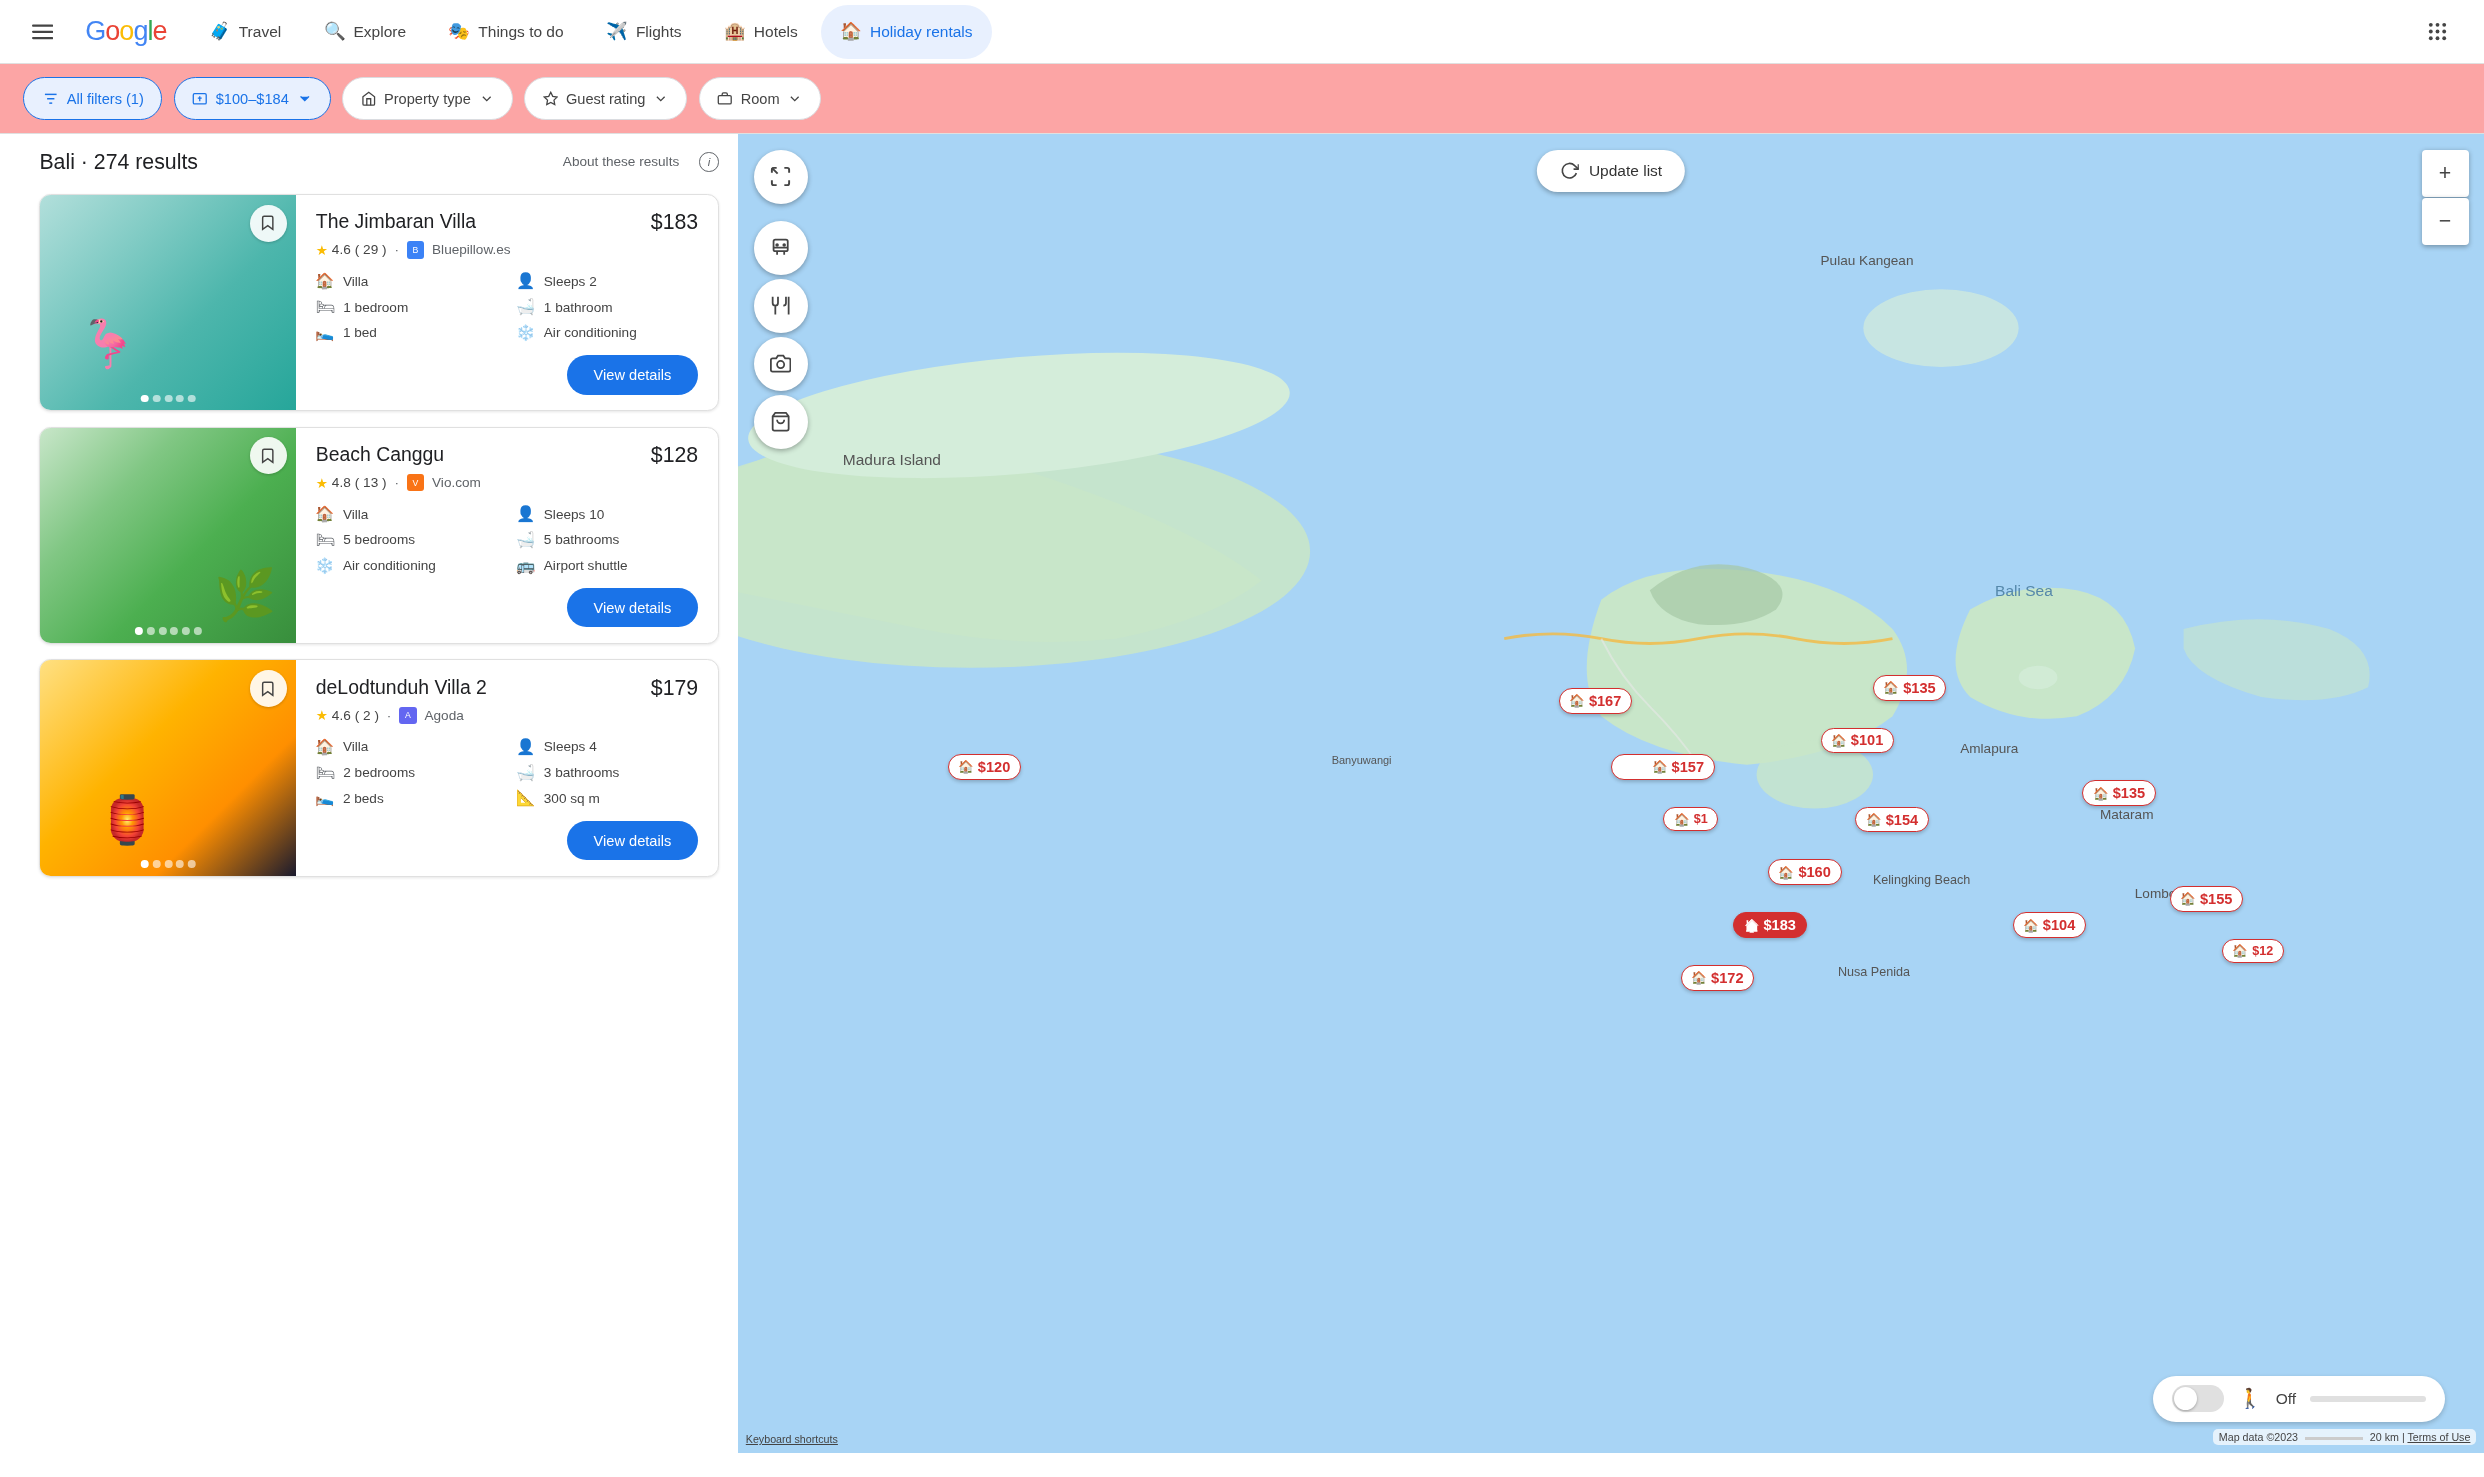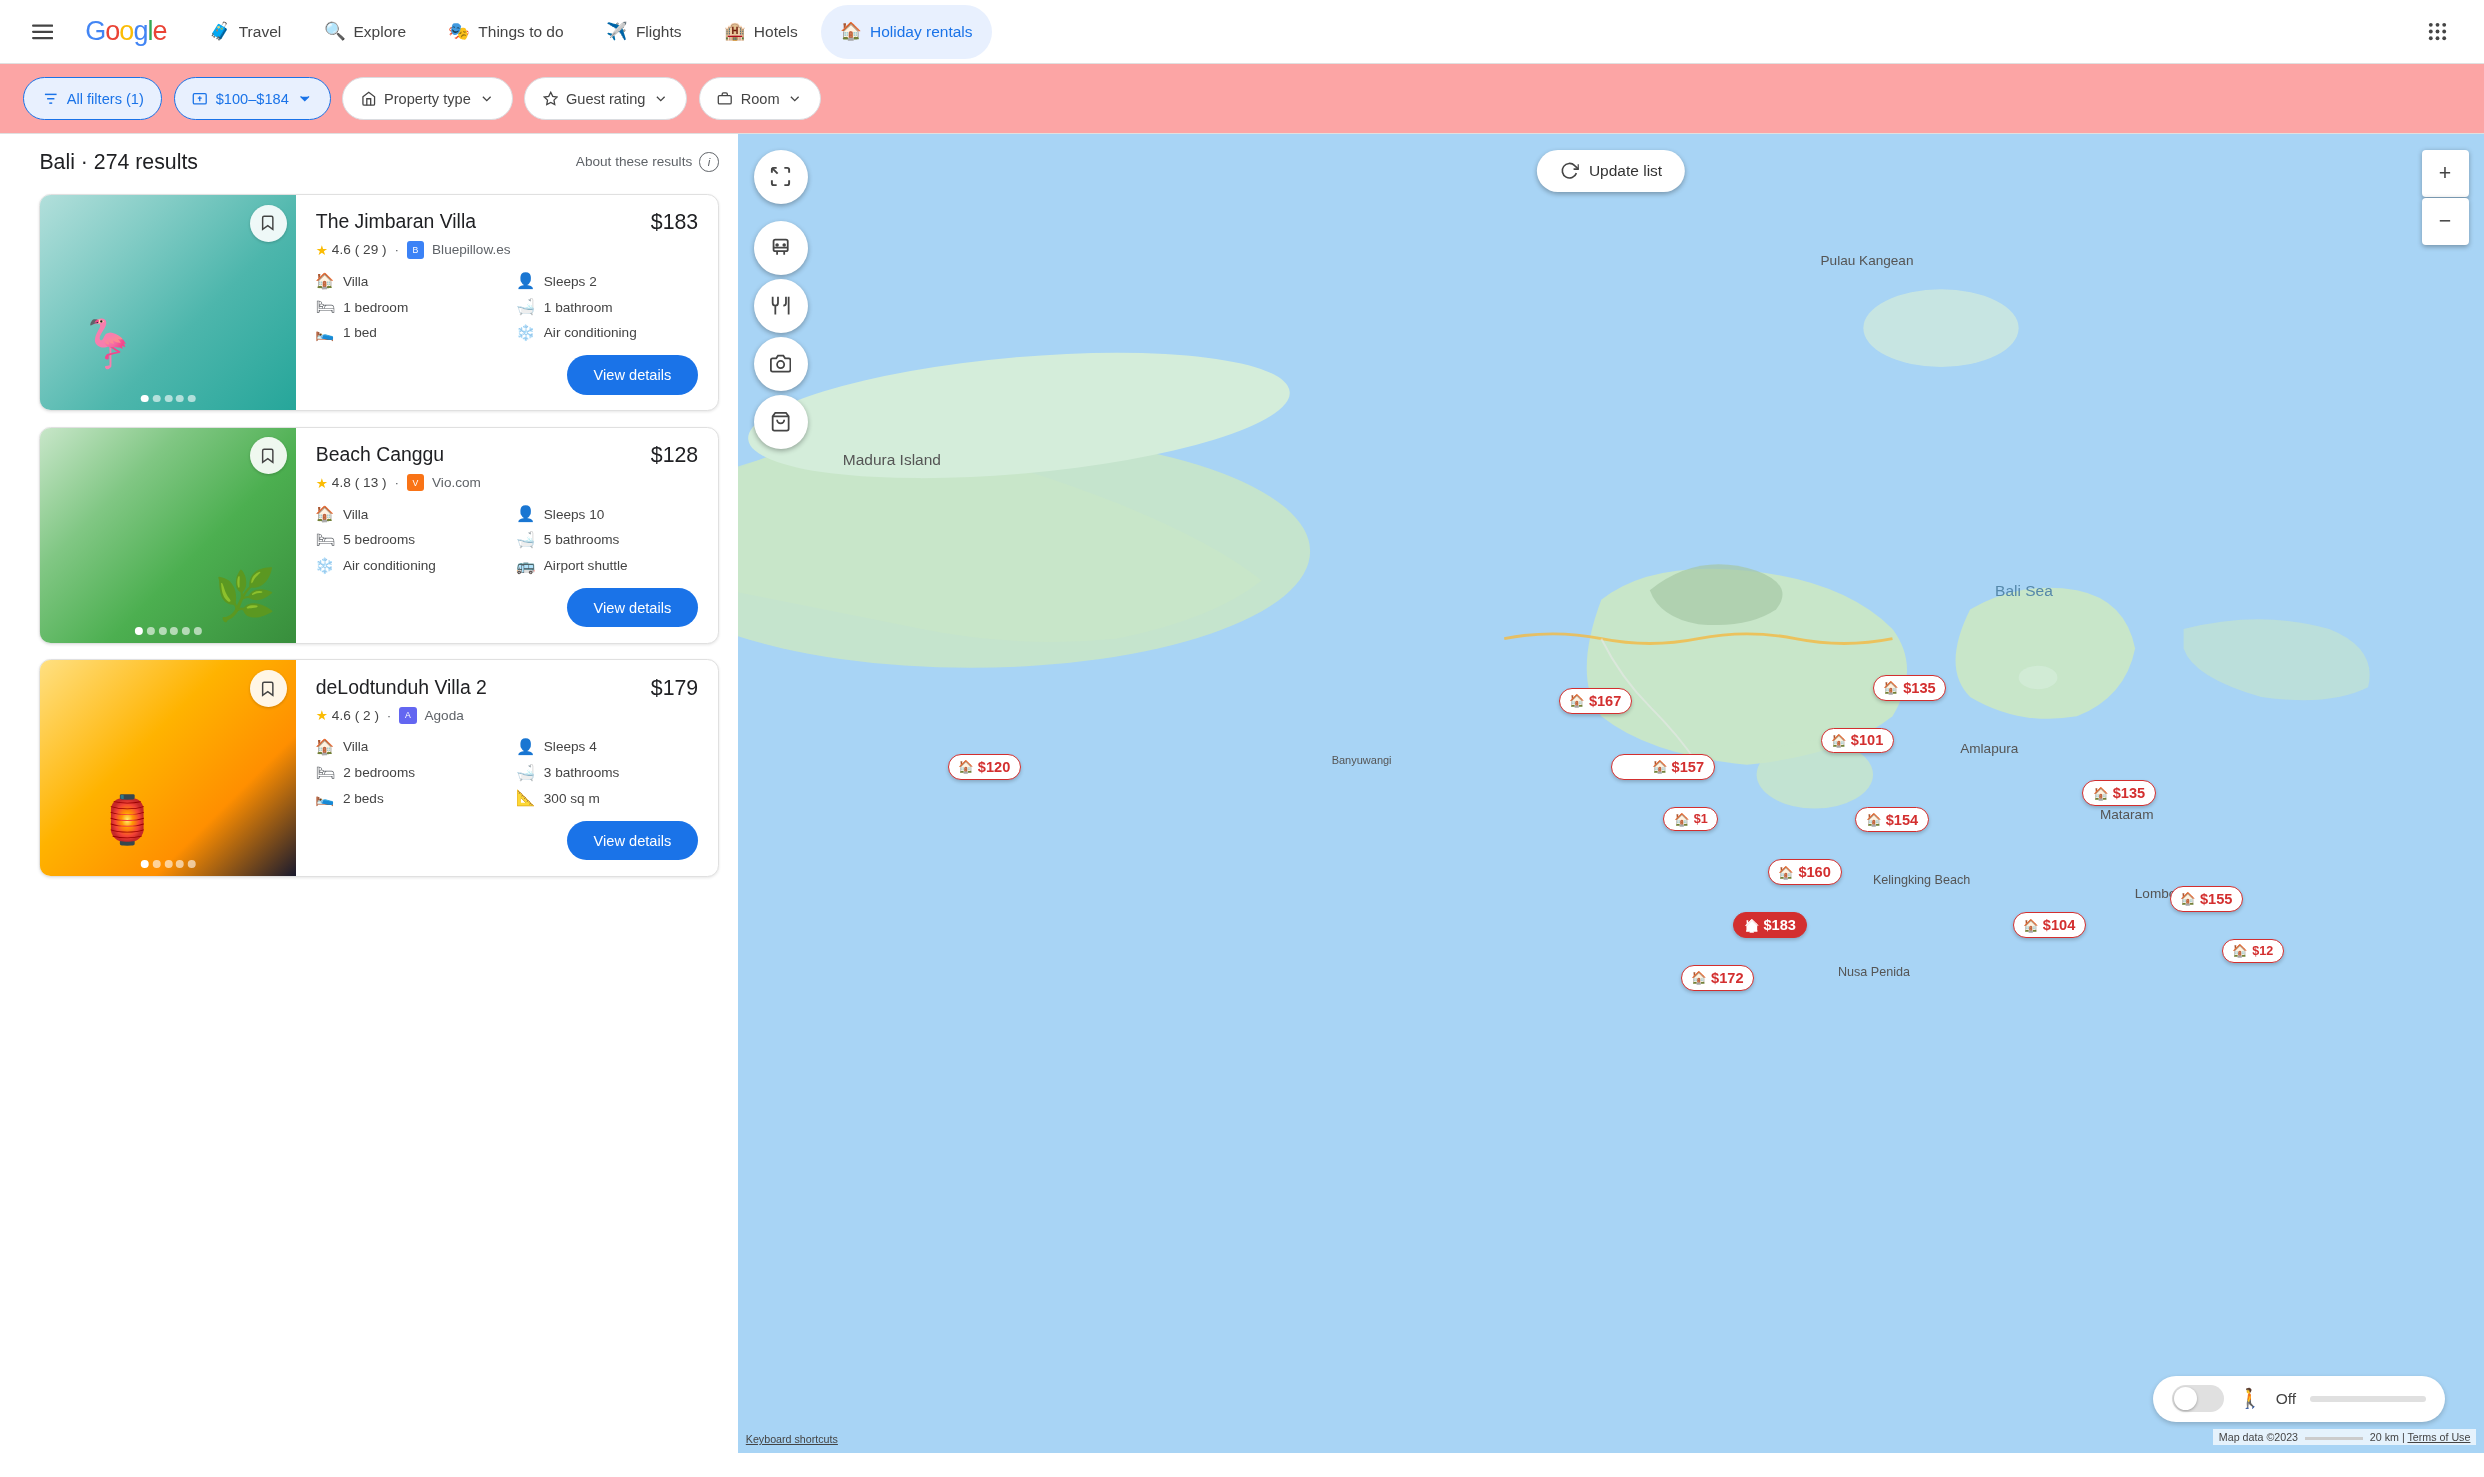--- a/index.html
+++ b/index.html
@@ -116,21 +116,21 @@
       margin-bottom: 19.4px;
     }
     .results-title {
       font-size: 21.3px;
       font-weight: 500;
       color: #202124;
     }
     .about-results {
       display: flex;
       align-items: center;
-      gap: 7px;
+      gap: 20px;
       color: #5f6368;
       font-size: 13.6px;
       cursor: pointer;
     }
     .about-icon {
       width: 19.4px; height: 19.4px;
       border: 1.9px solid #5f6368;
       border-radius: 50%;
       display: flex; align-items: center; justify-content: center;
       font-size: 11.6px;
@@ -430,21 +430,21 @@
 
     
     .map-copyright {
       position: absolute;
       bottom: 7.8px;
       right: 7.8px;
       font-size: 10.7px;
       color: #444;
       background: rgba(255,255,255,0.7);
       padding: 1.9px 5.8px;
-      border-radius: 0;
+      border-radius: 5px;
     }
     .map-copyright-left {
       position: absolute;
       bottom: 7.8px;
       left: 7.8px;
       font-size: 10.7px;
       color: #444;
     }
 
     

